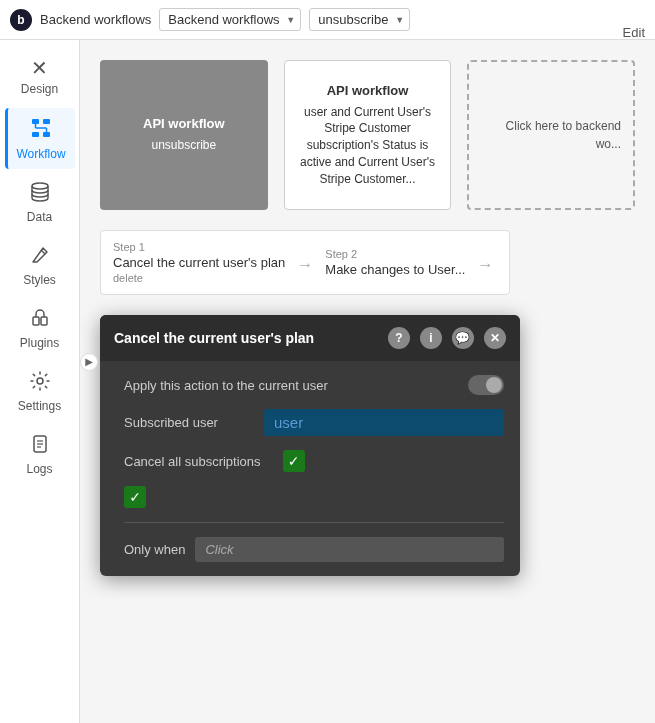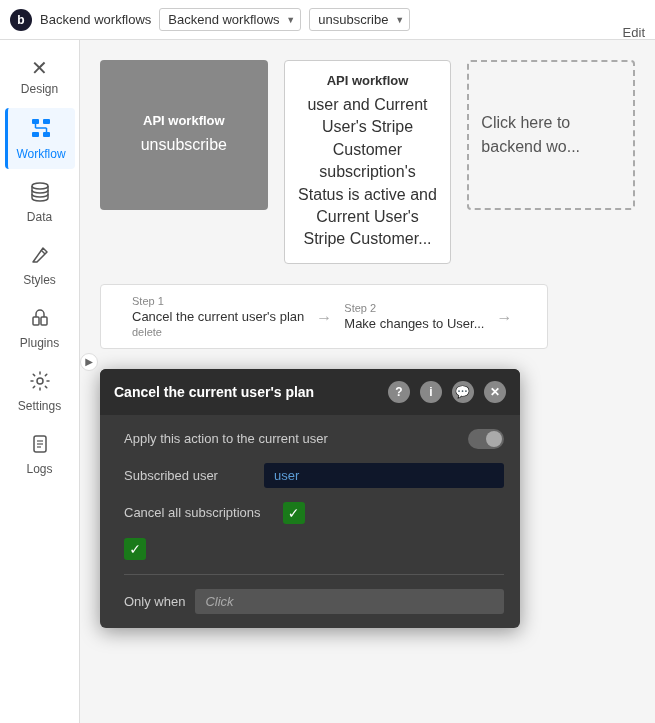--- a/index.html
+++ b/index.html
@@ -74,33 +74,33 @@
     .workflow-card.dark {
       background: #888; color: #fff;
     }
     .workflow-card.light {
       background: #fff; border: 1px solid #ccc; color: #333;
     }
     .workflow-card .card-title {
       font-weight: bold; margin-bottom: 6px;
     }
     .workflow-card .card-body {
-      font-size: 16px; line-height: 1.4;
+      font-size: 12px; line-height: 1.4;
     }
     .workflow-card.dashed {
       border: 2px dashed #aaa; background: transparent; min-height: 150px;
     }
     .workflow-card.dashed .card-link {
-      color: #555; font-size: 16px; text-align: left; line-height: 1.5;
+      color: #555; font-size: 12px; text-align: right; line-height: 1.5;
     }
 
     
     .steps-row {
       display: flex; align-items: center; gap: 8px; background: #fff;
-      border: 1px solid #ddd; border-radius: 4px; padding: 10px 31px;
+      border: 1px solid #ddd; border-radius: 4px; padding: 10px 12px;
       margin-bottom: 20px; width: fit-content;
     }
     .step-box {
       display: flex; flex-direction: column; gap: 2px;
     }
     .step-label { font-size: 11px; color: #888; }
     .step-title { font-size: 13px; color: #333; font-weight: 500; }
     .step-delete { font-size: 11px; color: #888; }
     .step-arrow {
       color: #aaa; font-size: 16px; padding: 0 4px;
@@ -148,22 +148,22 @@
       border-radius: 50%; top: 2px; right: 2px;
     }
 
     .modal-input-row {
       display: flex; align-items: center; margin-bottom: 14px;
     }
     .modal-input-label {
       color: #ccc; font-size: 13px; width: 140px; flex-shrink: 0;
     }
     .modal-input-value {
-      background: #0f172a; border: none; border-radius: 3px;
-      padding: 5px 10px; color: #5b9bd5; font-size: 13px;
+      background: #0c4a6e; border: none; border-radius: 3px;
+      padding: 5px 10px; color: #5b9bd5; font-size: 15px;
       flex: 1; cursor: pointer;
     }
 
     .modal-checkbox-row {
       display: flex; align-items: center; 
       margin-bottom: 14px;
       gap: 22px;
     }
     .modal-checkbox-label {
       color: #ccc; font-size: 13px;

